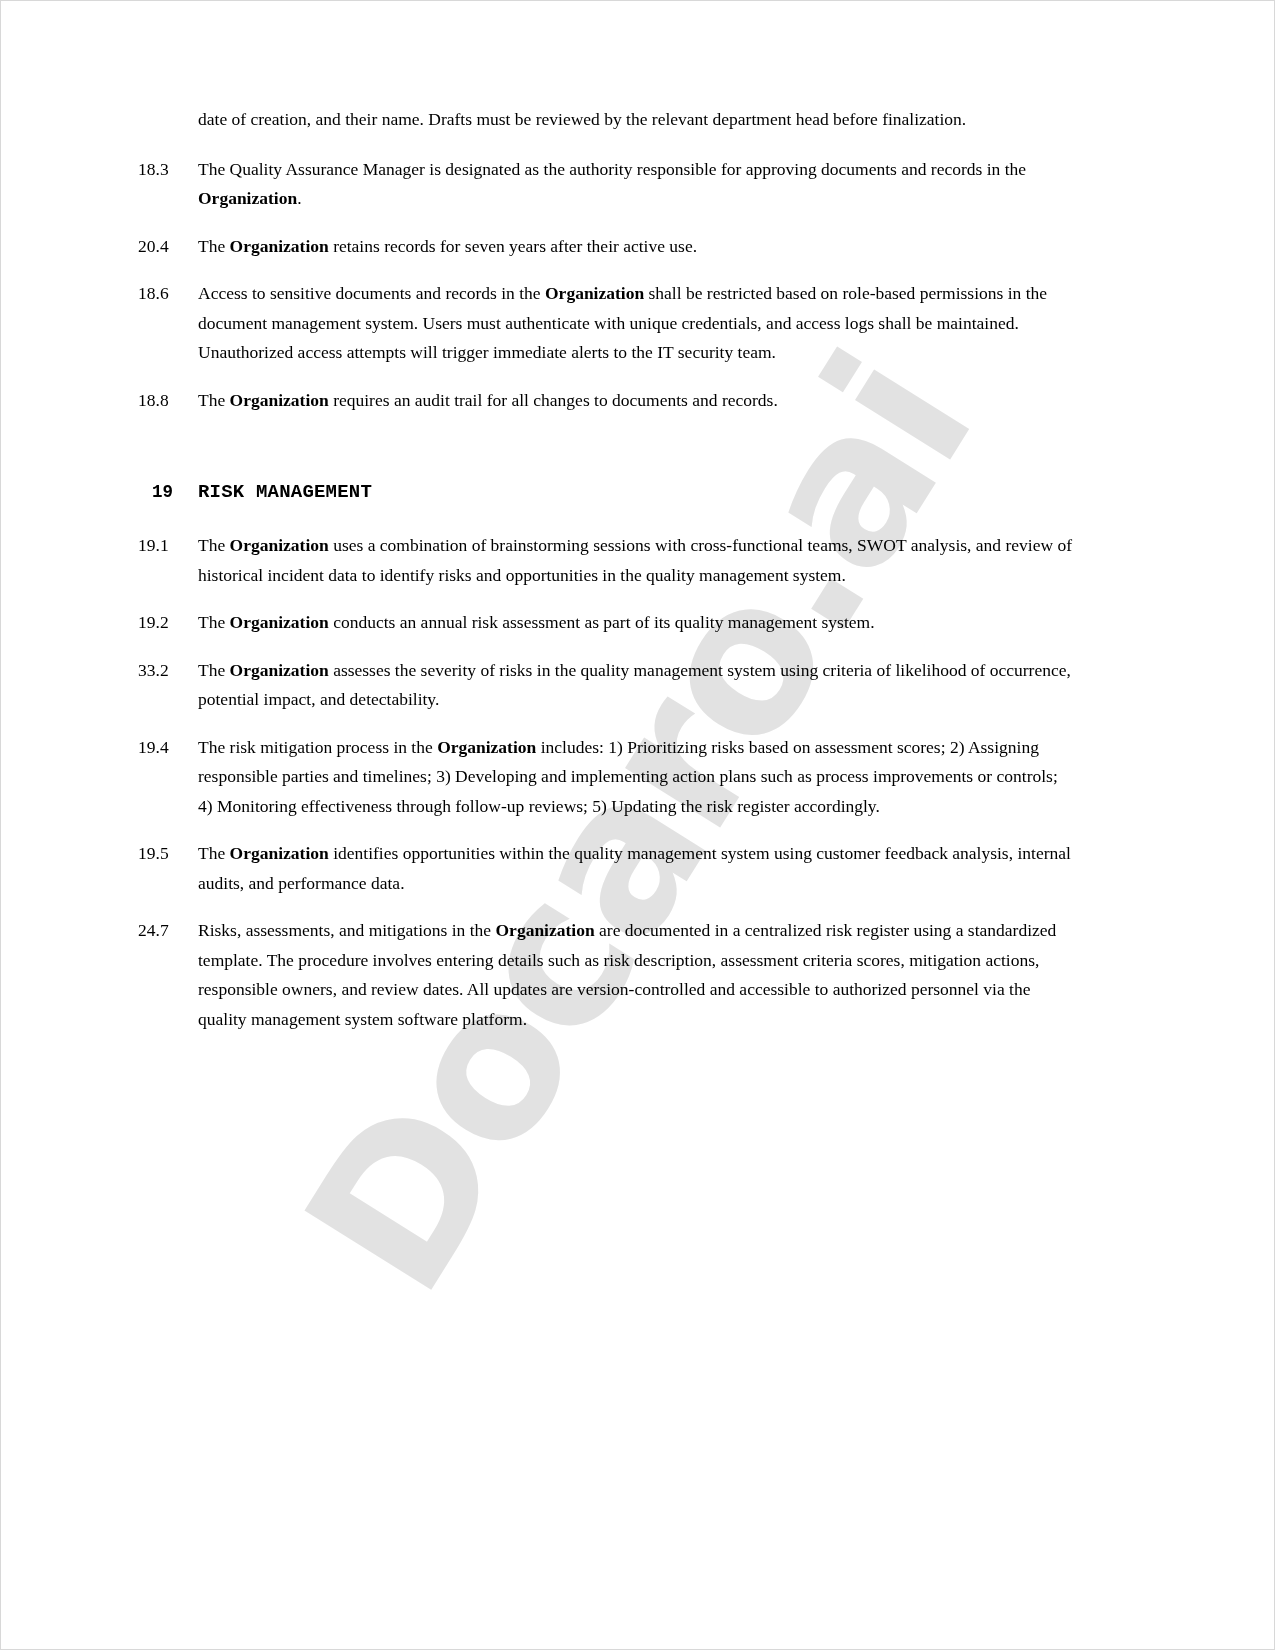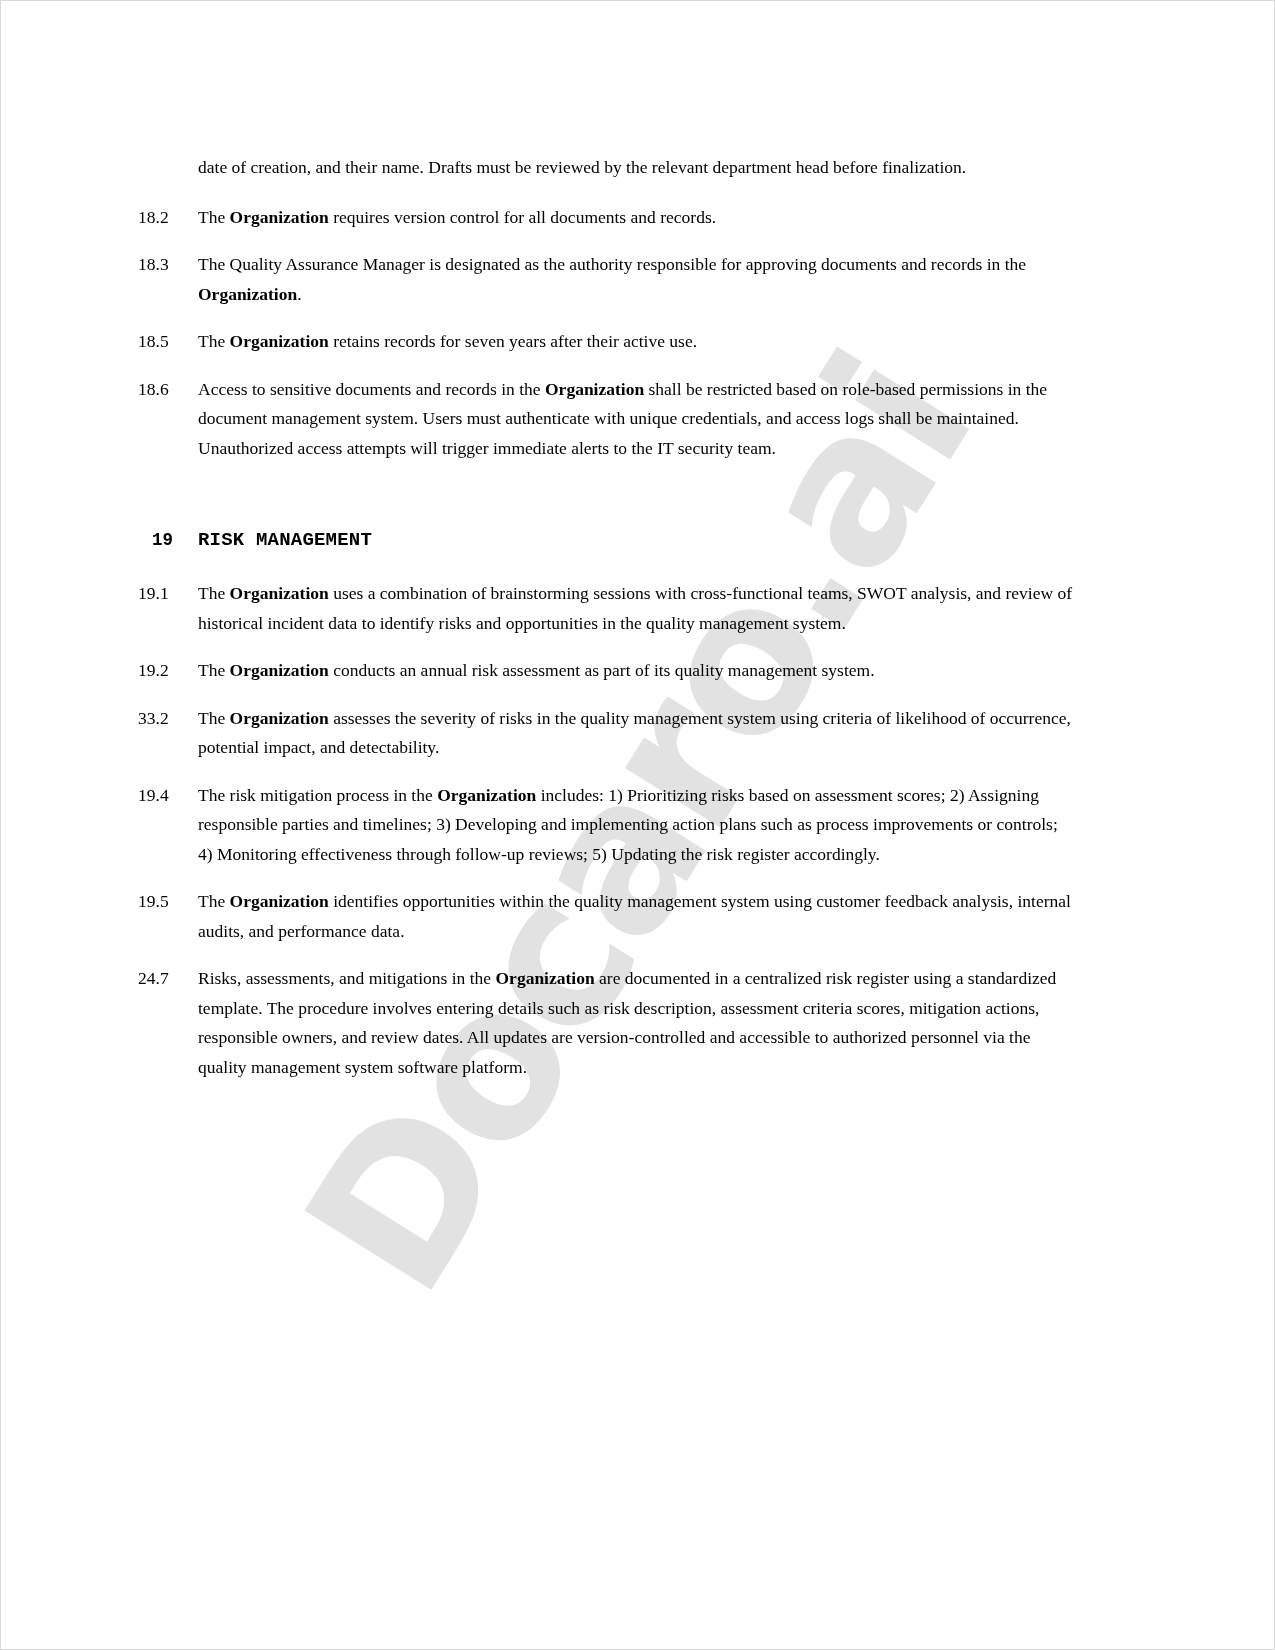--- a/index.html
+++ b/index.html
@@ -62,21 +62,21 @@
   }
   .clause-body {
     flex: 1 1 auto;
     font-size: 17.5px;
     line-height: 29.5px;
     text-align: left;
     max-width: 880px;
   }
   .clause-body b { font-weight: 700; }
   
-  .clause.continuation { margin-bottom: 20px; margin-top: 48px; }
+  .clause.continuation { margin-bottom: 20px; }
   .clause.continuation .clause-num { visibility: hidden; }
 
   
   .section-heading {
     display: flex;
     align-items: flex-start;
     margin-top: 64px;
     margin-bottom: 26px;
     font-family: Liberation Mono, monospace;
   }
@@ -106,34 +106,34 @@
     <div class="watermark-text">Docaro.ai</div>
   </div>
 
   <div class="content">
     <div id="clause-list-top">
         <div class="clause continuation">
           <div class="clause-num"></div>
           <div class="clause-body"><span>date of creation, and their name. Drafts must be reviewed by the relevant department head before finalization.</span></div>
         </div>
         <div class="clause">
-          <div class="clause-num">18.2</div>
-          <div class="clause-body"><span>The </span><b>Organization</b><span> requires version control for all documents and records.</span></div>
-        </div>
-        <div class="clause">
           <div class="clause-num">18.3</div>
           <div class="clause-body"><span>The Quality Assurance Manager is designated as the authority responsible for approving documents and records in the </span><b>Organization</b><span>.</span></div>
         </div>
         <div class="clause">
-          <div class="clause-num">18.5</div>
+          <div class="clause-num">20.4</div>
           <div class="clause-body"><span>The </span><b>Organization</b><span> retains records for seven years after their active use.</span></div>
         </div>
         <div class="clause">
           <div class="clause-num">18.6</div>
           <div class="clause-body"><span>Access to sensitive documents and records in the </span><b>Organization</b><span> shall be restricted based on role-based permissions in the document management system. Users must authenticate with unique credentials, and access logs shall be maintained. Unauthorized access attempts will trigger immediate alerts to the IT security team.</span></div>
+        </div>
+        <div class="clause">
+          <div class="clause-num">18.8</div>
+          <div class="clause-body"><span>The </span><b>Organization</b><span> requires an audit trail for all changes to documents and records.</span></div>
         </div>
       </div>
 
     <div class="section-heading">
       <div class="sec-num">19</div>
       <div class="sec-title">RISK MANAGEMENT</div>
     </div>
 
     <div id="clause-list-bottom">
         <div class="clause">

